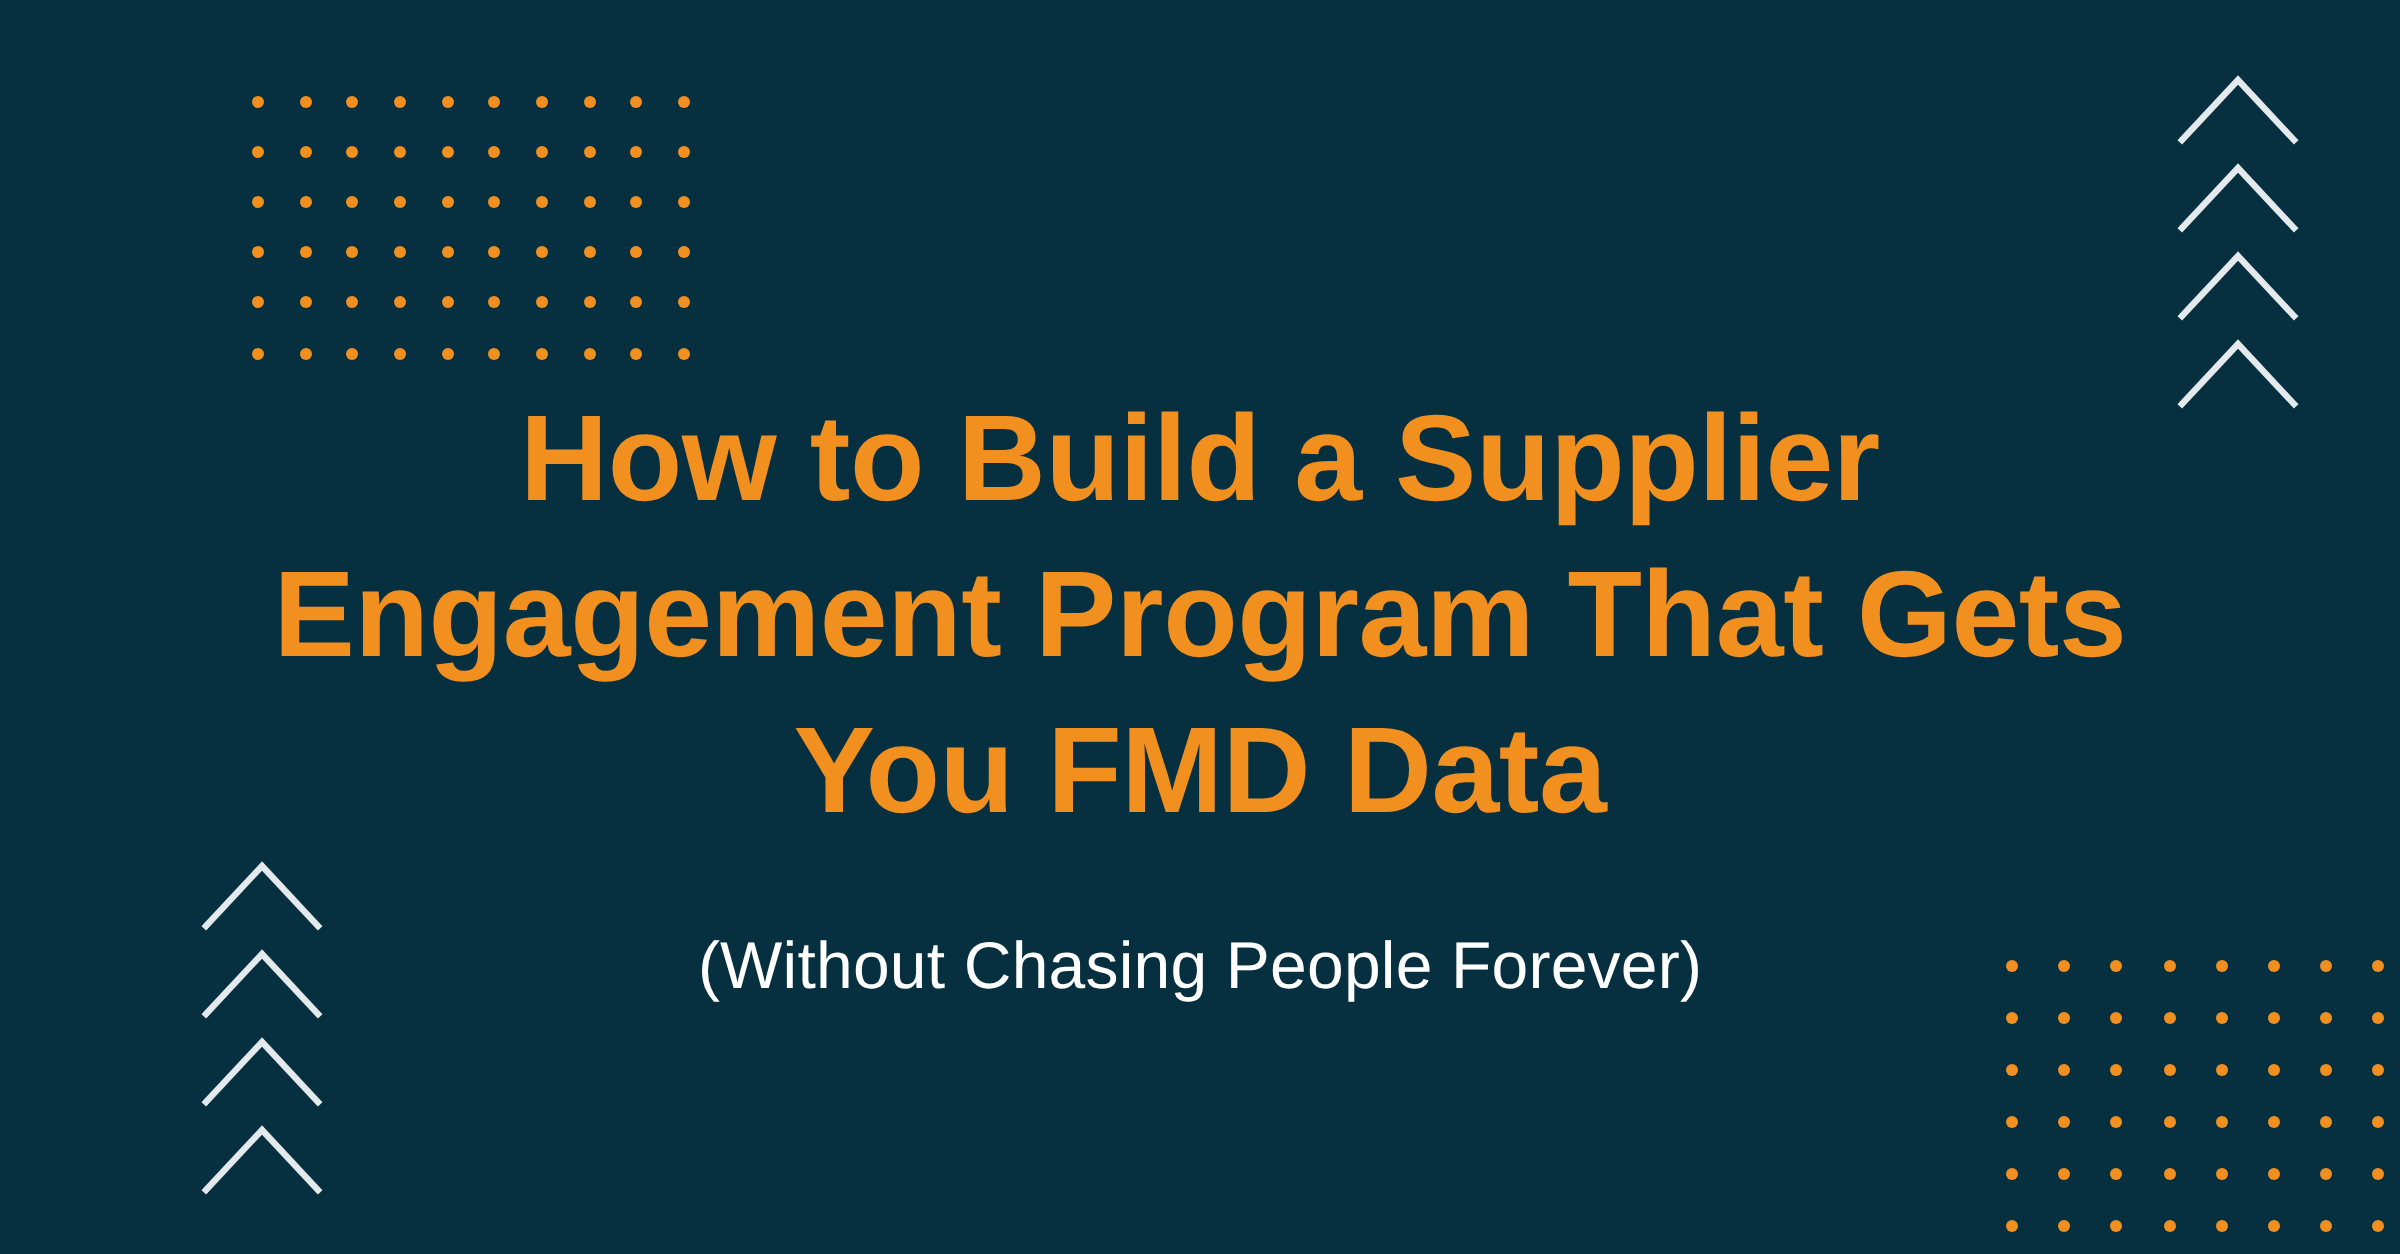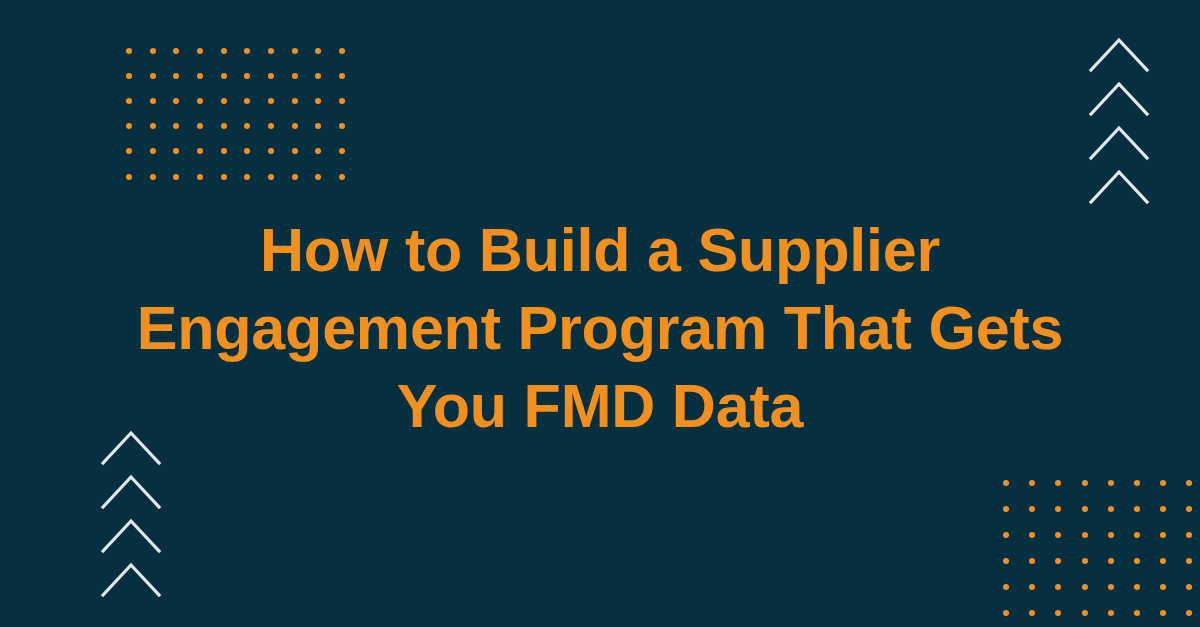--- a/index.html
+++ b/index.html
@@ -284,15 +284,16 @@
       <span class="dot" style="background: rgb(242, 144, 31);"></span>
       <span class="dot" style="background: rgb(242, 144, 31);"></span>
       <span class="dot" style="background: rgb(242, 144, 31);"></span>
       <span class="dot" style="background: rgb(242, 144, 31);"></span>
       <span class="dot" style="background: rgb(242, 144, 31);"></span>
       <span class="dot" style="background: rgb(242, 144, 31);"></span>
     </div>
 
   <div id="text-block">
     <h1 id="headline">How to Build a Supplier Engagement Program That Gets You FMD Data</h1>
+    <p id="subheadline">(Without Chasing People Forever)</p>
   </div>
 
 </div>
 
 </body></html>

